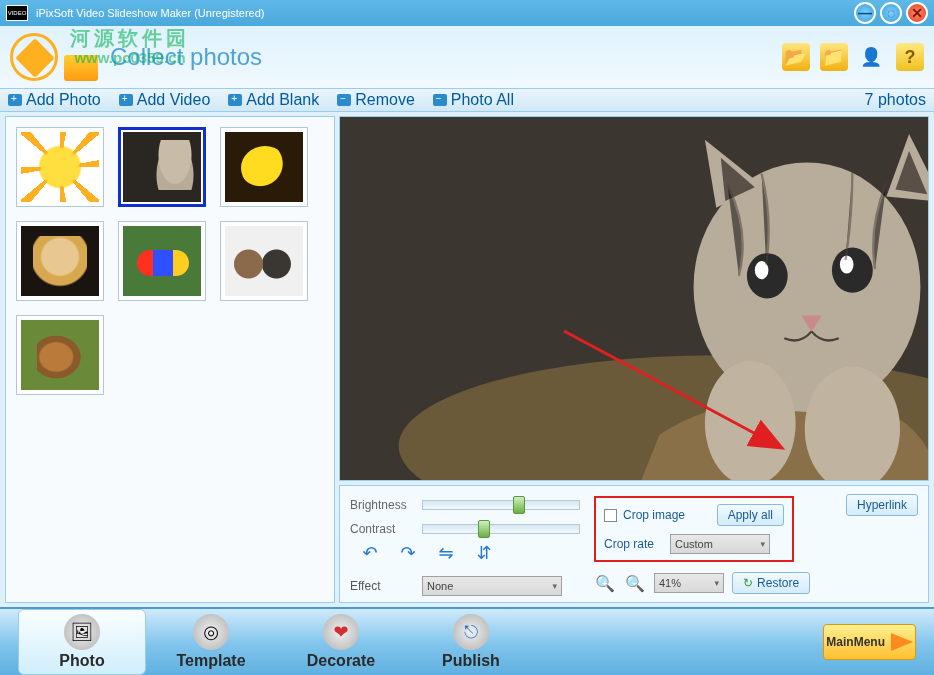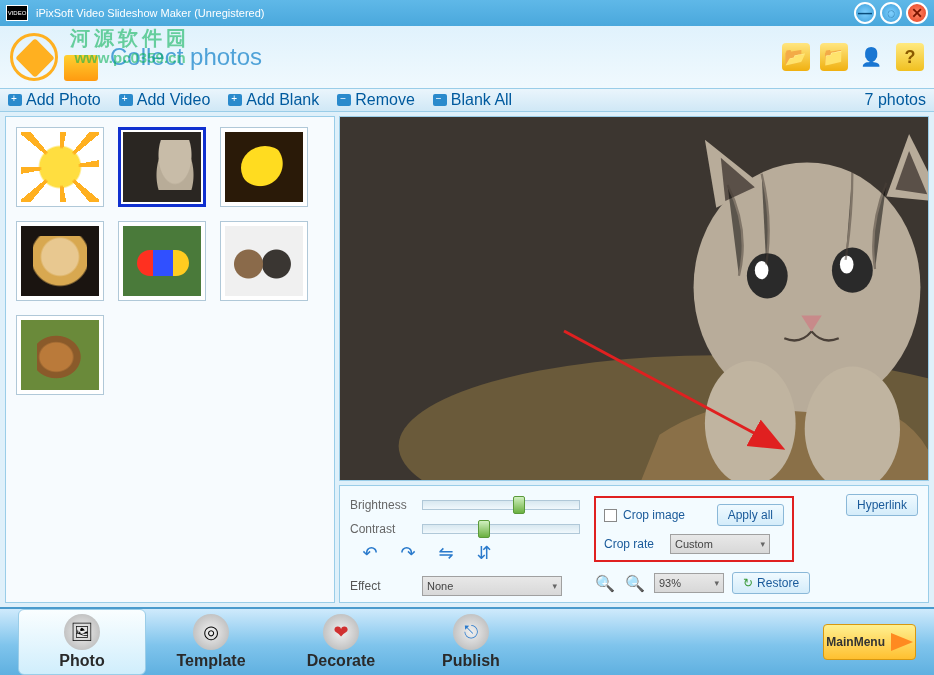--- a/index.html
+++ b/index.html
@@ -136,21 +136,21 @@
   <div class="tbtn">
       <span class="ti"></span>
       <span>Add Blank</span>
     </div>
   <div class="tbtn rm">
       <span class="ti"></span>
       <span>Remove</span>
     </div>
   <div class="tbtn rm">
       <span class="ti"></span>
-      <span>Blank All</span>
+      <span>Photo All</span>
     </div>
   <div class="spacer"></div>
   <div class="count">7 photos</div>
 </div>
 
 <div class="workarea">
   <div class="left-pane">
     <div class="thumbs" id="thumbs">
         <div class="thumb">
           <div class="badge">1</div>
@@ -266,21 +266,21 @@
         <div class="select">
           <span>None</span>
             <span class="arr">▾</span>
         </div>
       </div>
 
       <div class="zoom-row">
         <div class="mag in">🔍</div>
         <div class="mag out">🔍</div>
         <div class="select">
-          <span>93%</span>
+          <span>41%</span>
             <span class="arr">▾</span>
         </div>
         <div class="btn"><span class="ri">↻</span><span>Restore</span></div>
       </div>
     </div>
   </div>
 </div>
 
 <div class="bottombar">
   <div class="step active">

